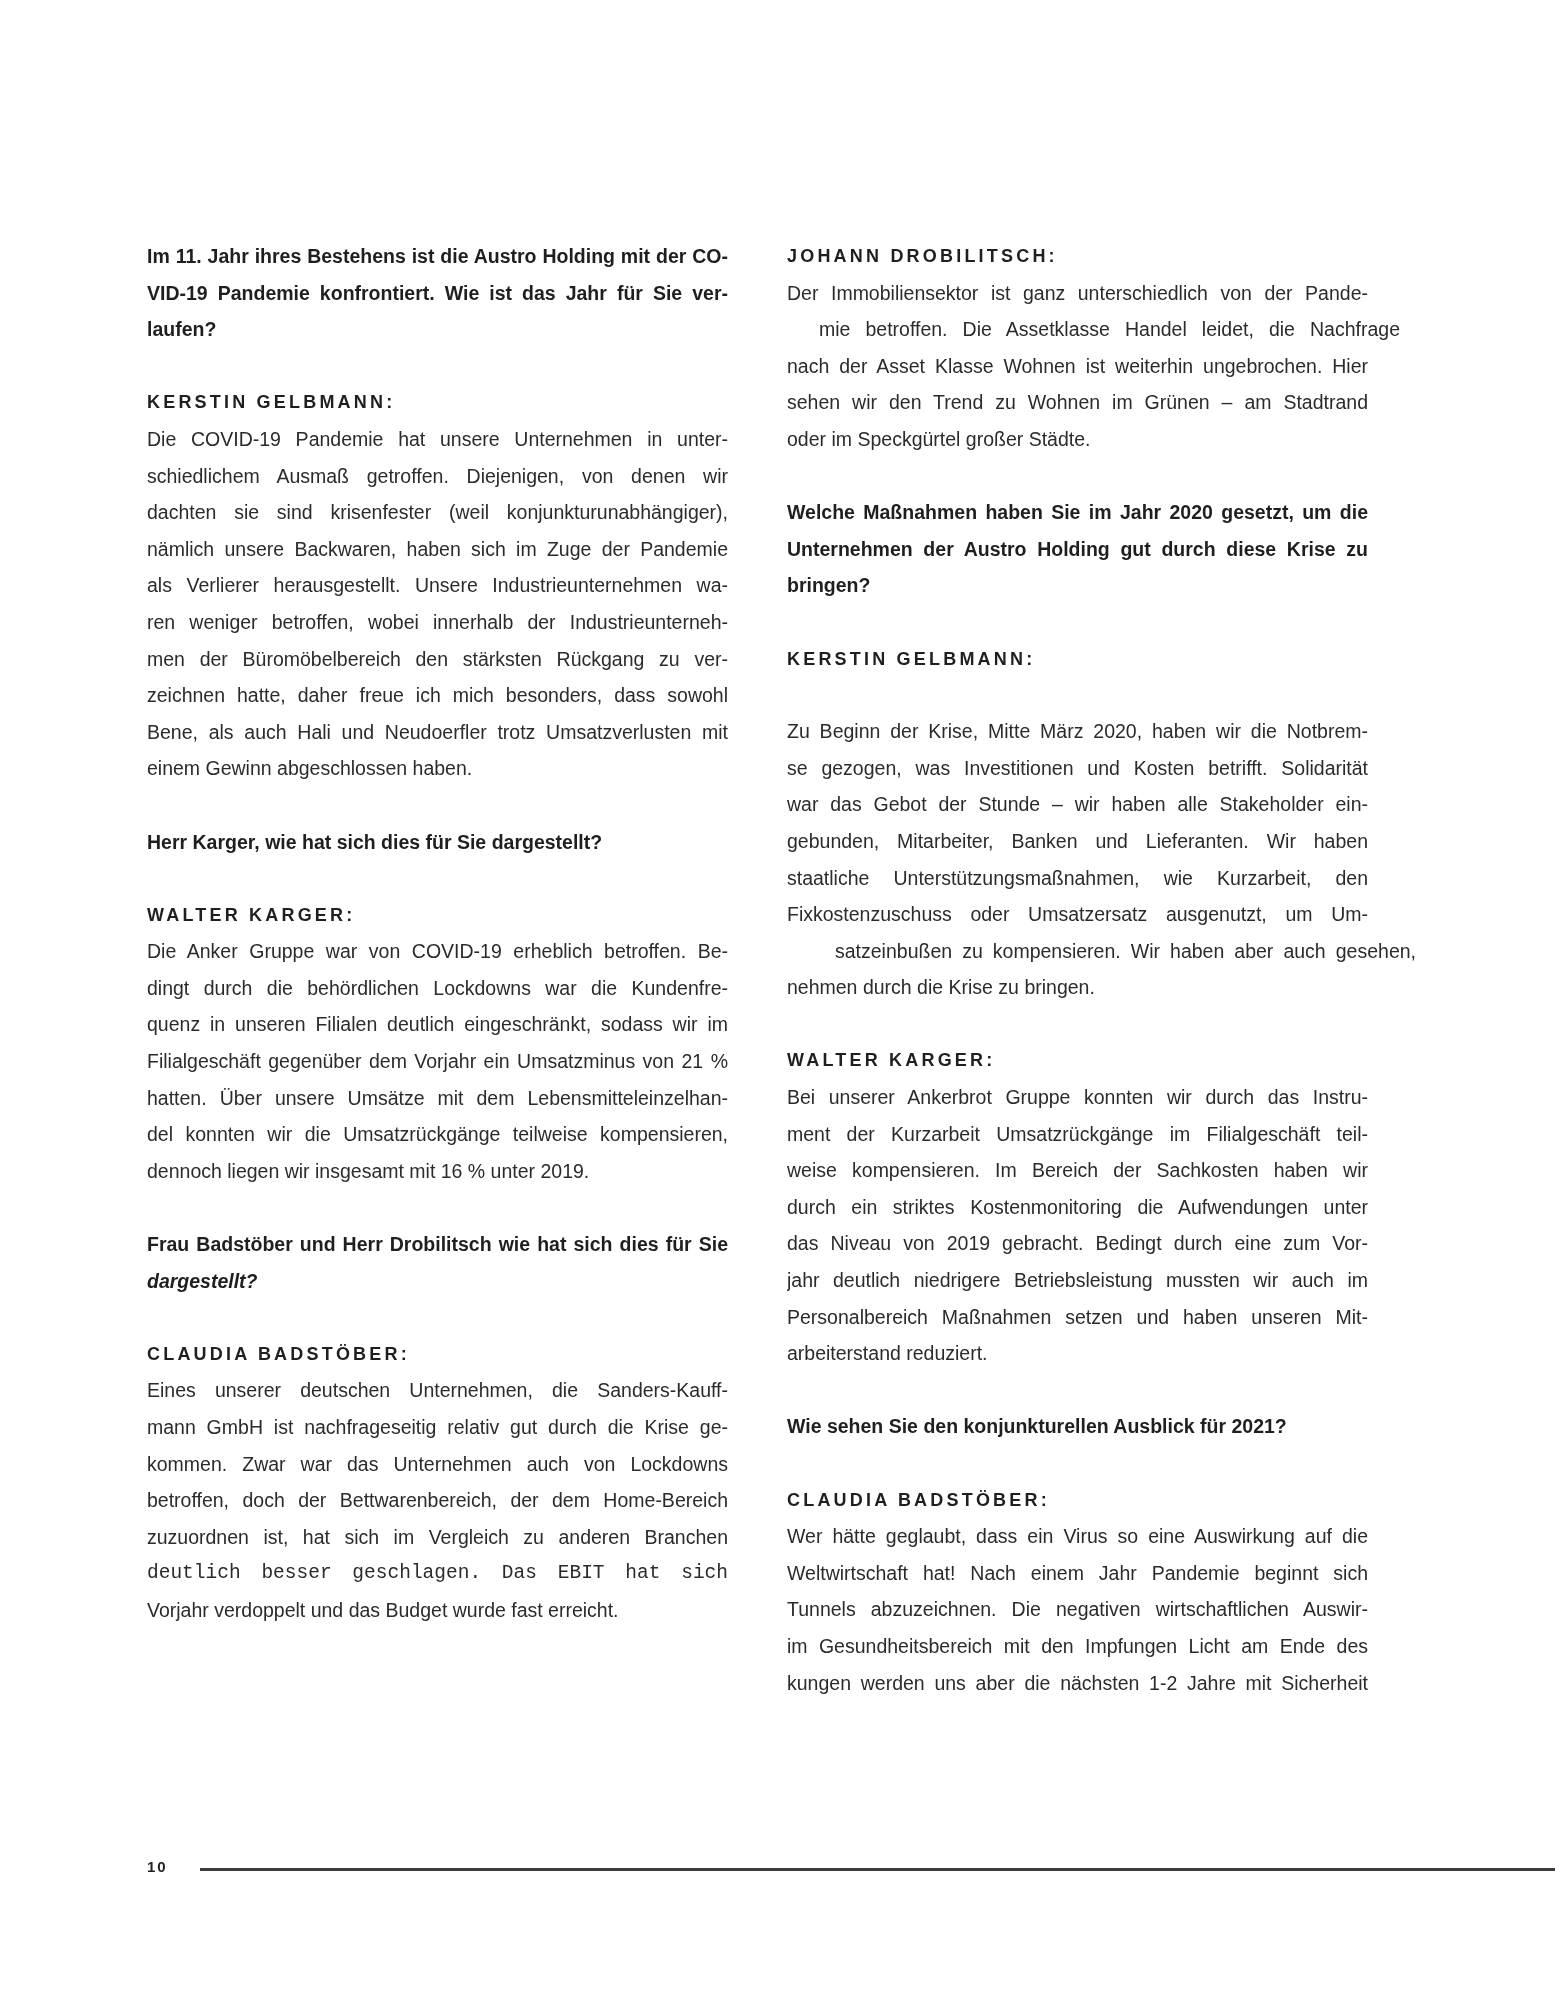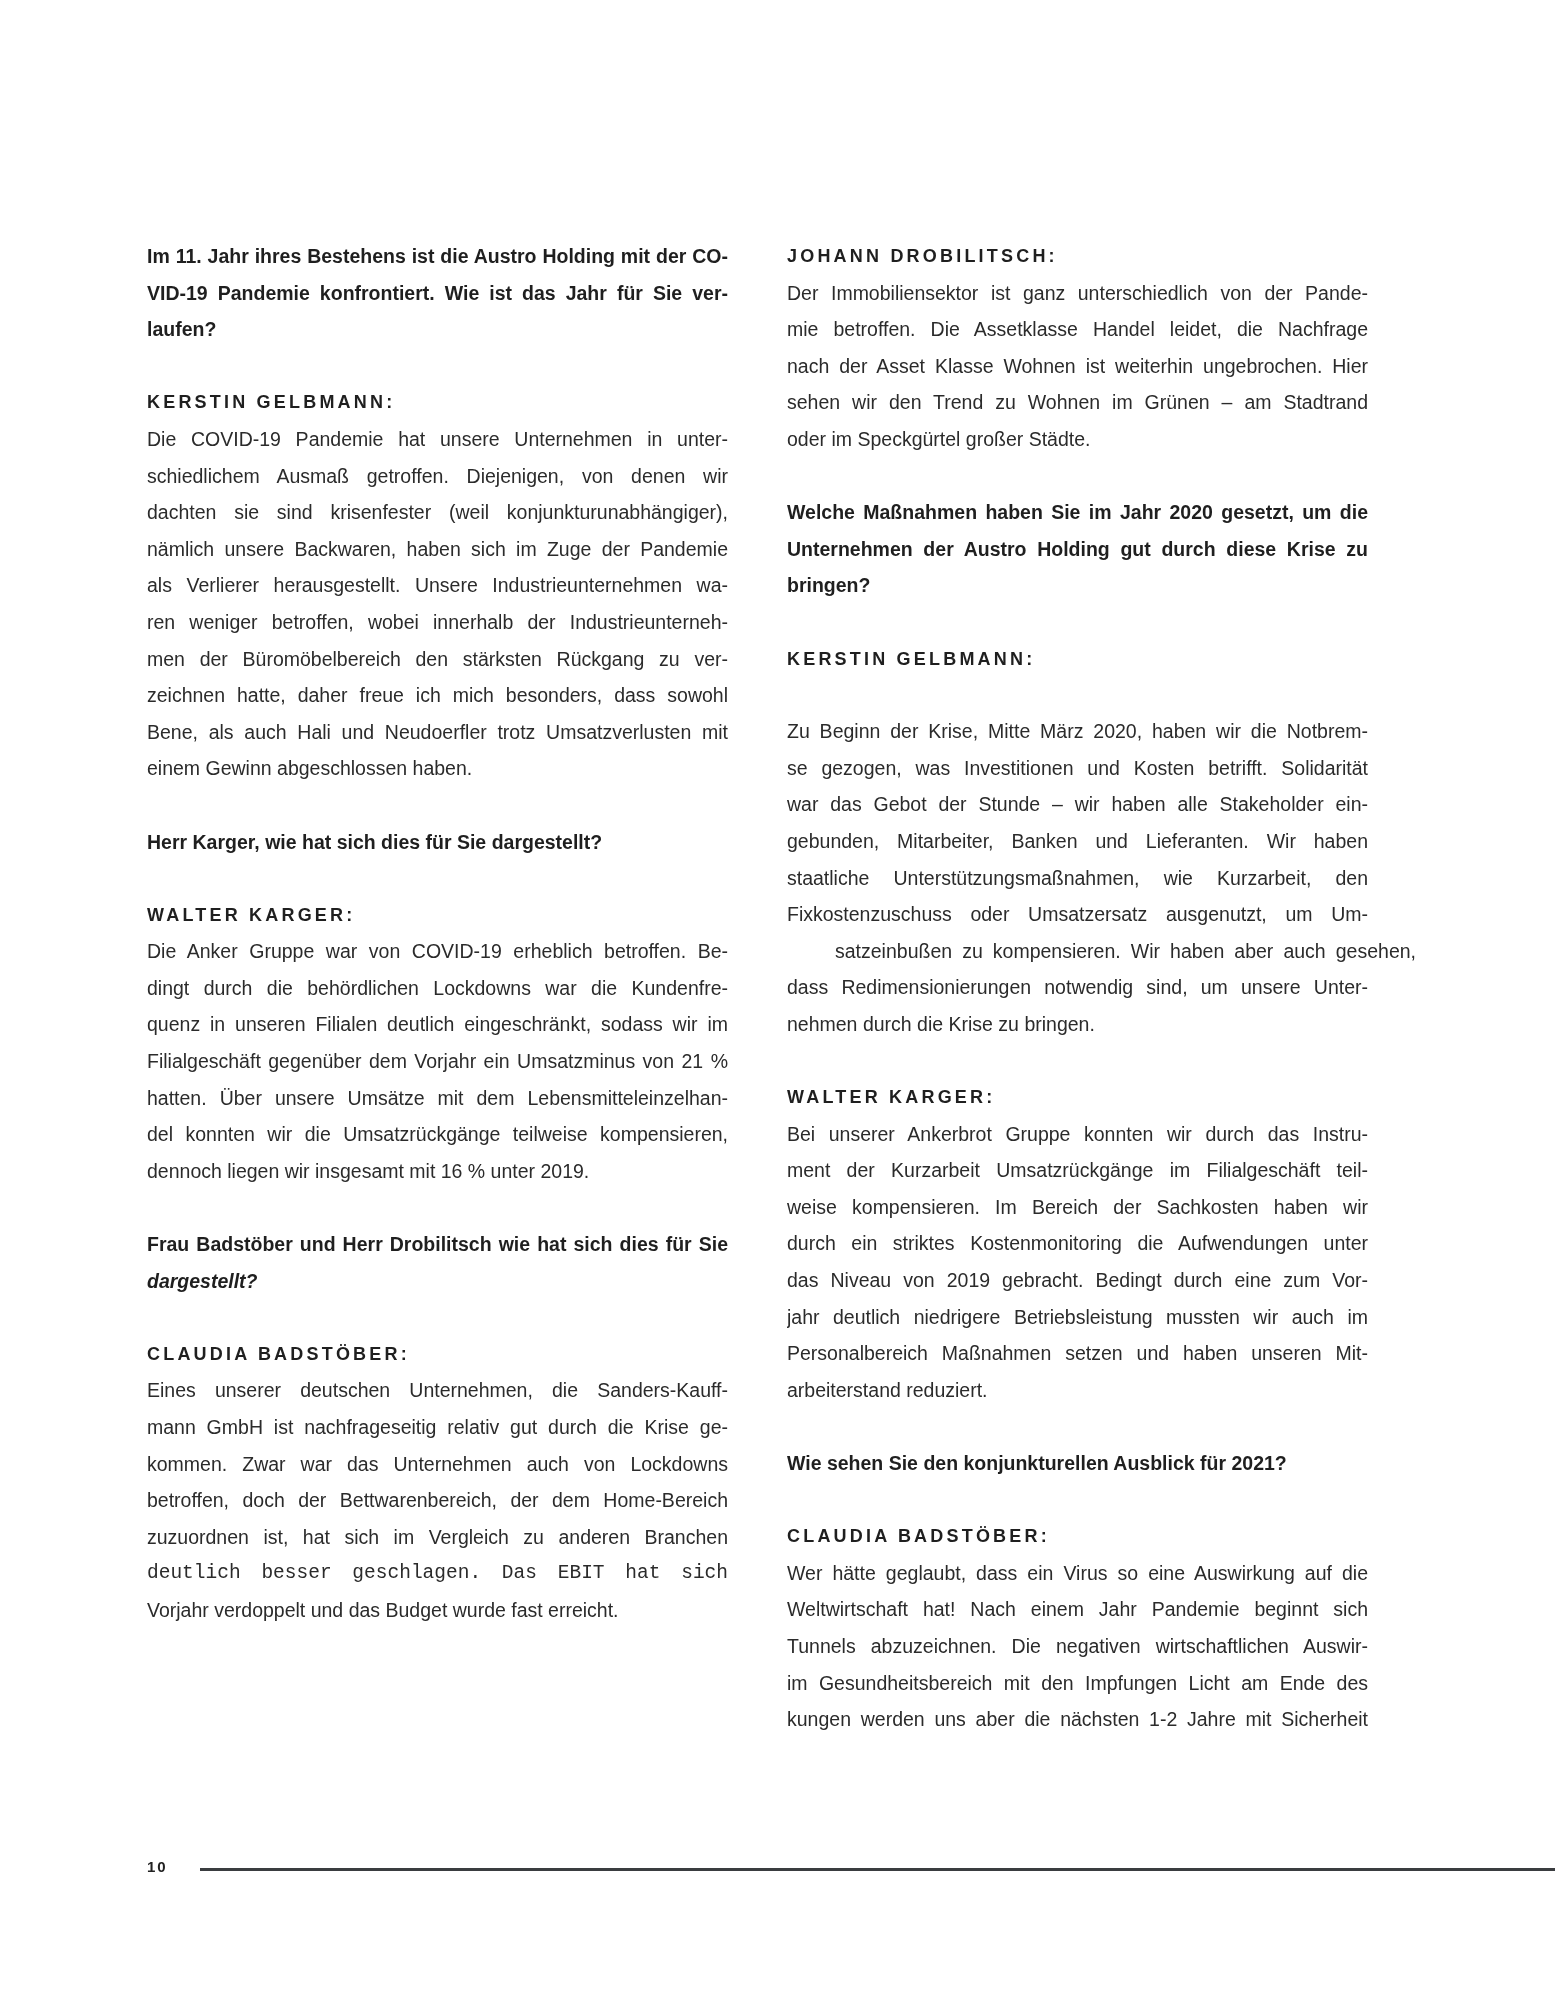--- a/index.html
+++ b/index.html
@@ -65,40 +65,39 @@
       <span class="line" style="width: 100%; white-space: normal; overflow: hidden;">betroffen, doch der Bettwarenbereich, der dem Home-Bereich</span>
       <span class="line" style="width: 100%; white-space: normal; overflow: hidden;">zuzuordnen ist, hat sich im Vergleich zu anderen Branchen</span>
       <span class="line" style="width: 100%; white-space: normal; overflow: hidden; font-family: Liberation Mono, monospace;">deutlich besser geschlagen. Das EBIT hat sich gegenüber dem</span>
       <span class="line last" style="width: 100%; white-space: normal; overflow: hidden;">Vorjahr verdoppelt und das Budget wurde fast erreicht.</span>
     </div>
   </div>
 <div class="col" id="col-right">
     <div class="line speaker" style="text-align: left; text-align-last: left; width: 100%; white-space: normal; overflow: hidden;">JOHANN DROBILITSCH:</div>
     <div class="block para">
       <span class="line" style="width: 100%; white-space: normal; overflow: hidden;">Der Immobiliensektor ist ganz unterschiedlich von der Pande-</span>
-      <span class="line" style="width: 100%; white-space: normal; overflow: hidden;">mie betroffen. Die Assetklasse Handel leidet, die Nachfrage</span>
+      <span class="line" style="width: 100%; white-space: normal; overflow: hidden; margin-left: 32px;">mie betroffen. Die Assetklasse Handel leidet, die Nachfrage</span>
       <span class="line" style="width: 100%; white-space: normal; overflow: hidden;">nach der Asset Klasse Wohnen ist weiterhin ungebrochen. Hier</span>
       <span class="line" style="width: 100%; white-space: normal; overflow: hidden;">sehen wir den Trend zu Wohnen im Grünen – am Stadtrand</span>
       <span class="line last" style="width: 100%; white-space: normal; overflow: hidden;">oder im Speckgürtel großer Städte.</span>
     </div>
     <div class="block q">
       <span class="line" style="width: 100%; white-space: normal; overflow: hidden;">Welche Maßnahmen haben Sie im Jahr 2020 gesetzt, um die</span>
       <span class="line" style="width: 100%; white-space: normal; overflow: hidden;">Unternehmen der Austro Holding gut durch diese Krise zu</span>
       <span class="line last" style="width: 100%; white-space: normal; overflow: hidden;">bringen?</span>
     </div>
     <div class="line speaker" style="text-align: left; text-align-last: left; width: 100%; white-space: normal; overflow: hidden;">KERSTIN GELBMANN:</div>
     <div class="block para">
       <span class="line" style="width: 100%; white-space: normal; overflow: hidden; margin-top: 36px;">Zu Beginn der Krise, Mitte März 2020, haben wir die Notbrem-</span>
       <span class="line" style="width: 100%; white-space: normal; overflow: hidden;">se gezogen, was Investitionen und Kosten betrifft. Solidarität</span>
       <span class="line" style="width: 100%; white-space: normal; overflow: hidden;">war das Gebot der Stunde – wir haben alle Stakeholder ein-</span>
       <span class="line" style="width: 100%; white-space: normal; overflow: hidden;">gebunden, Mitarbeiter, Banken und Lieferanten. Wir haben</span>
       <span class="line" style="width: 100%; white-space: normal; overflow: hidden;">staatliche Unterstützungsmaßnahmen, wie Kurzarbeit, den</span>
       <span class="line" style="width: 100%; white-space: normal; overflow: hidden;">Fixkostenzuschuss oder Umsatzersatz ausgenutzt, um Um-</span>
       <span class="line" style="width: 100%; white-space: normal; overflow: hidden; margin-left: 48px;">satzeinbußen zu kompensieren. Wir haben aber auch gesehen,</span>
-      <span class="line" style="width: 100%; white-space: normal; overflow: hidden;">dass Redimensionierungen notwendig sind, um unsere Unter-</span>
       <span class="line last" style="width: 100%; white-space: normal; overflow: hidden;">nehmen durch die Krise zu bringen.</span>
     </div>
     <div class="line speaker" style="text-align: left; text-align-last: left; width: 100%; white-space: normal; overflow: hidden;">WALTER KARGER:</div>
     <div class="block para">
       <span class="line" style="width: 100%; white-space: normal; overflow: hidden;">Bei unserer Ankerbrot Gruppe konnten wir durch das Instru-</span>
       <span class="line" style="width: 100%; white-space: normal; overflow: hidden;">ment der Kurzarbeit Umsatzrückgänge im Filialgeschäft teil-</span>
       <span class="line" style="width: 100%; white-space: normal; overflow: hidden;">weise kompensieren. Im Bereich der Sachkosten haben wir</span>
       <span class="line" style="width: 100%; white-space: normal; overflow: hidden;">durch ein striktes Kostenmonitoring die Aufwendungen unter</span>
       <span class="line" style="width: 100%; white-space: normal; overflow: hidden;">das Niveau von 2019 gebracht. Bedingt durch eine zum Vor-</span>
       <span class="line" style="width: 100%; white-space: normal; overflow: hidden;">jahr deutlich niedrigere Betriebsleistung mussten wir auch im</span>

